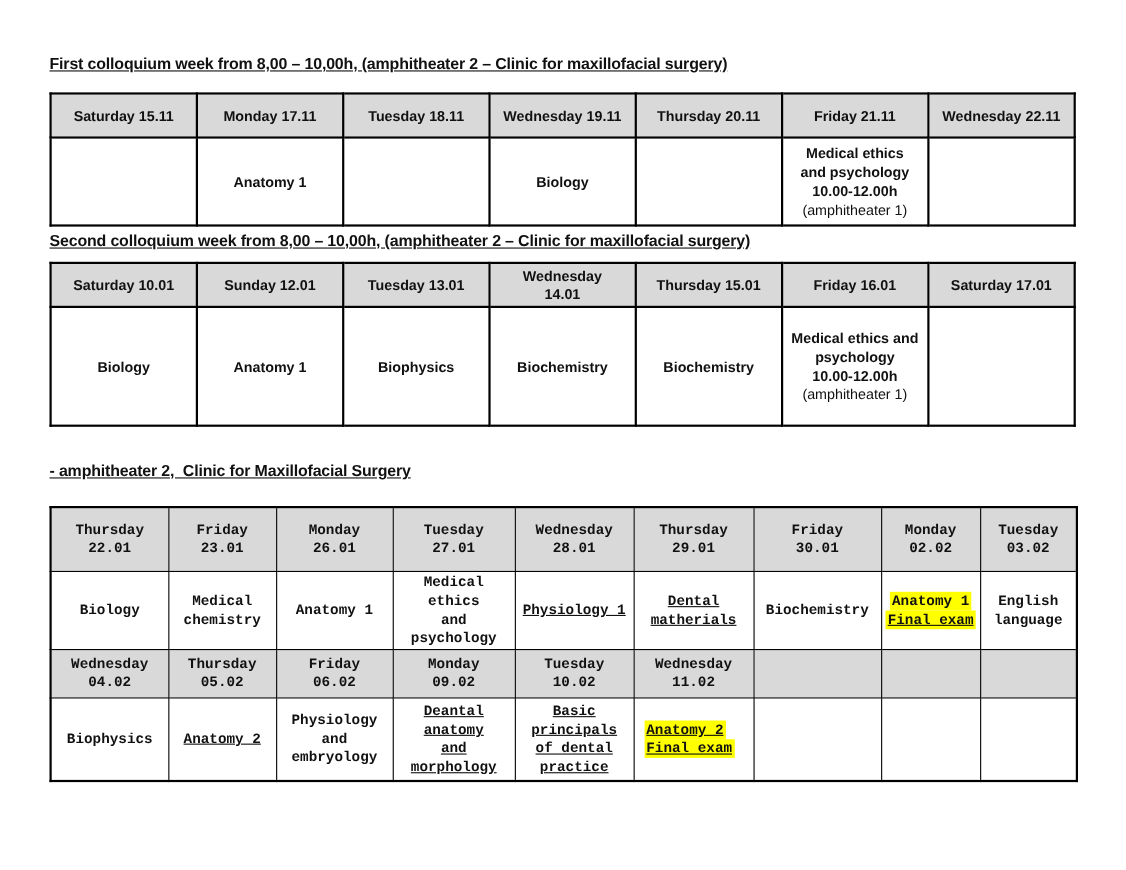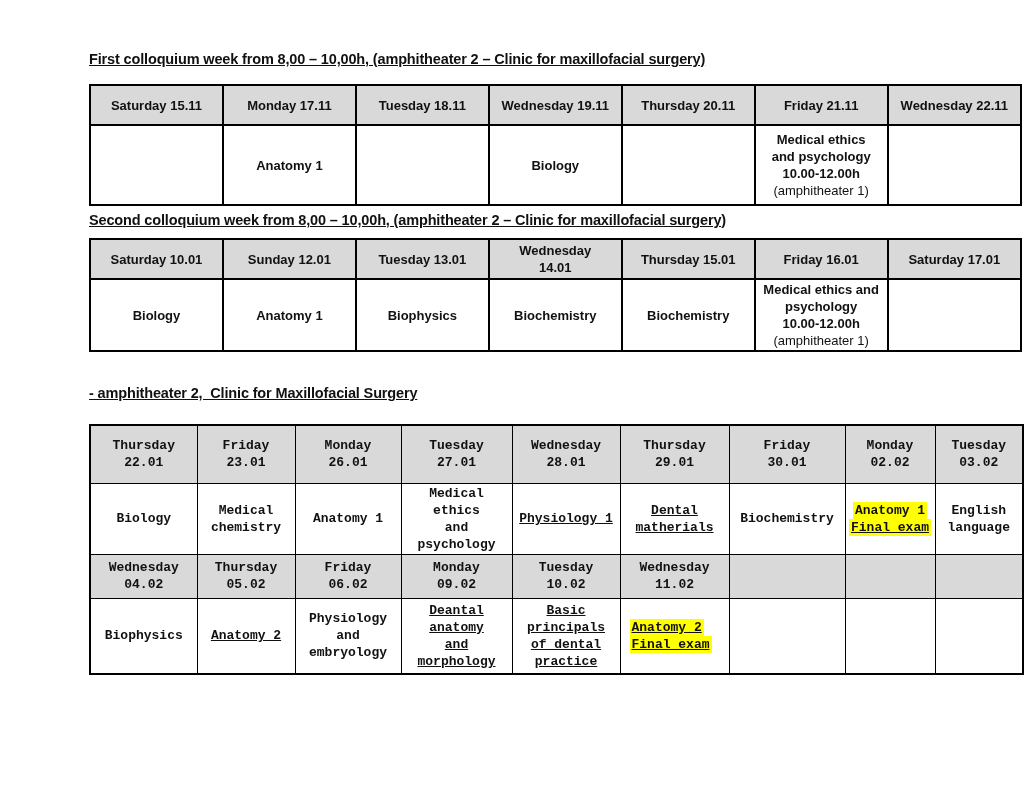--- a/index.html
+++ b/index.html
@@ -4,21 +4,21 @@
 <style>
   * { box-sizing: border-box; }
   html, body { margin: 0; padding: 0; }
   body {
     width: 1024px; height: 791px;
     background: #ffffff;
     font-family: "Liberation Sans", sans-serif;
     color: #111111;
     overflow: hidden;
   }
-  .page { padding: 50px 46px 0 45px; margin-left: 44px; }
+  .page { padding: 50px 46px 0 45px; }
 
   .heading {
     font-size: 14.5px;
     font-weight: 700;
     text-decoration: underline;
     line-height: 18px;
     margin: 0;
     letter-spacing: -0.15px;
     white-space: pre-wrap;
   }
@@ -41,21 +41,21 @@
   }
   th { background: #d9d9d9; }
 
   .t12 th, .t12 td { border: 2px solid #000; }
   .t3  { border: 2px solid #000; font-family: Liberation Mono, monospace; }
   .t3 th, .t3 td { border: 1px solid #000; }
 
   .t1-h td, .t1-h th { height: 40px; }
   .t1-b td { height: 80px; }
   .t2-h th { height: 40px; }
-  .t2-b td { height: 72px; }
+  .t2-b td { height: 108px; }
   .t3-h1 th { height: 58px; }
   .t3-b1 td { height: 58px; }
   .t3-h2 th { height: 44px; }
   .t3-b2 td { height: 76px; }
 
   .normal { font-weight: 400; }
   .u { text-decoration: underline; }
   .hl { background: #ffff00; padding: 0 2px; display: inline-block; }
   .left-cell { text-align: left; padding-left: 9px; }
 </style>

